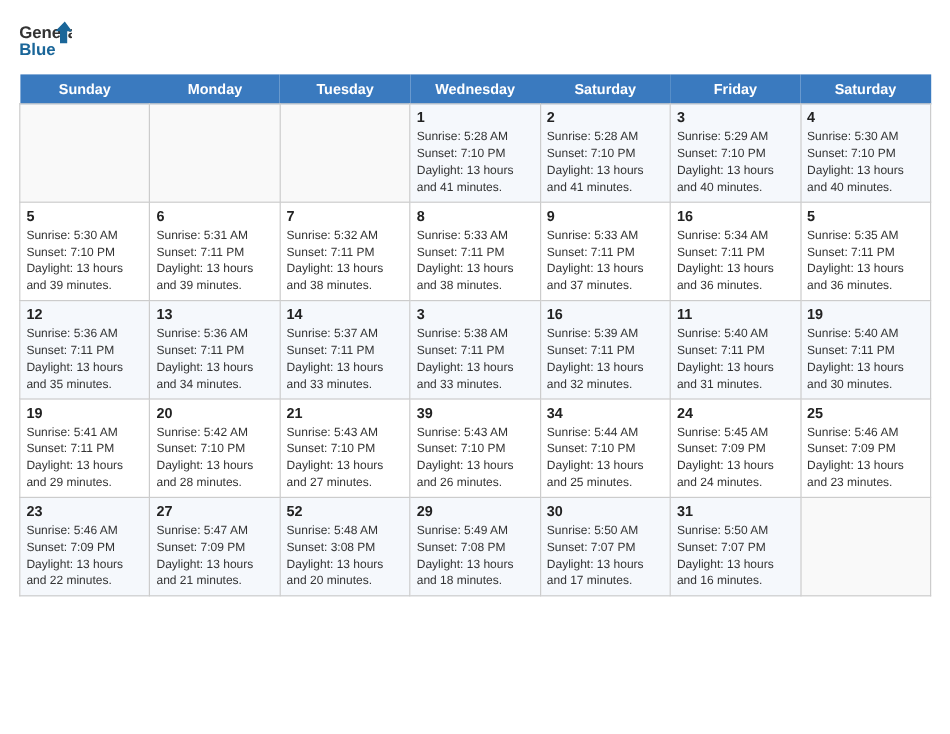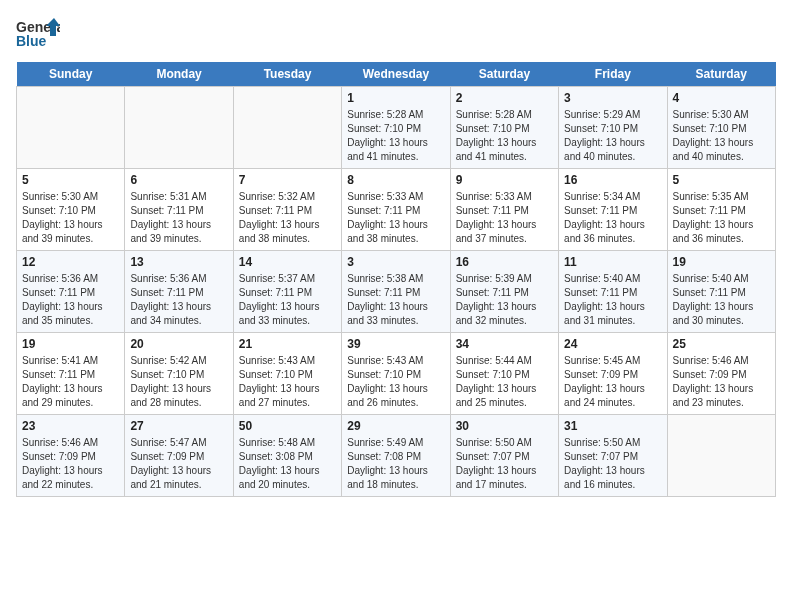--- a/index.html
+++ b/index.html
@@ -286,21 +286,21 @@
 Sunset: 7:09 PM
 Daylight: 13 hours and 22 minutes.</div>
         </td>
         <td>
           <span class="day-number">27</span>
           <div class="day-info">Sunrise: 5:47 AM
 Sunset: 7:09 PM
 Daylight: 13 hours and 21 minutes.</div>
         </td>
         <td>
-          <span class="day-number">50</span>
+          <span class="day-number">52</span>
           <div class="day-info">Sunrise: 5:48 AM
 Sunset: 3:08 PM
 Daylight: 13 hours and 20 minutes.</div>
         </td>
         <td>
           <span class="day-number">29</span>
           <div class="day-info">Sunrise: 5:49 AM
 Sunset: 7:08 PM
 Daylight: 13 hours and 18 minutes.</div>
         </td>

